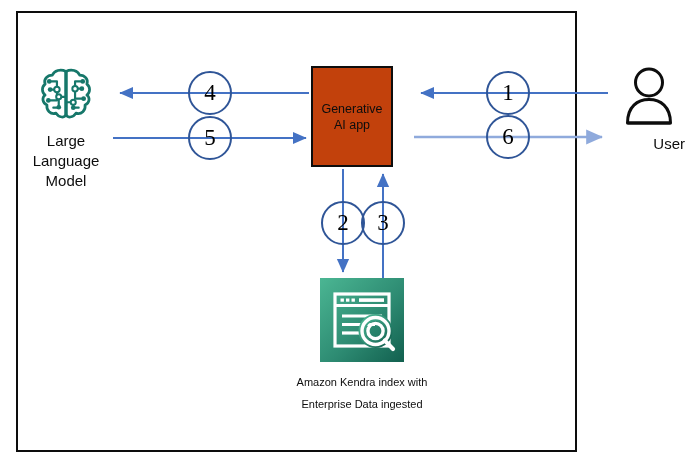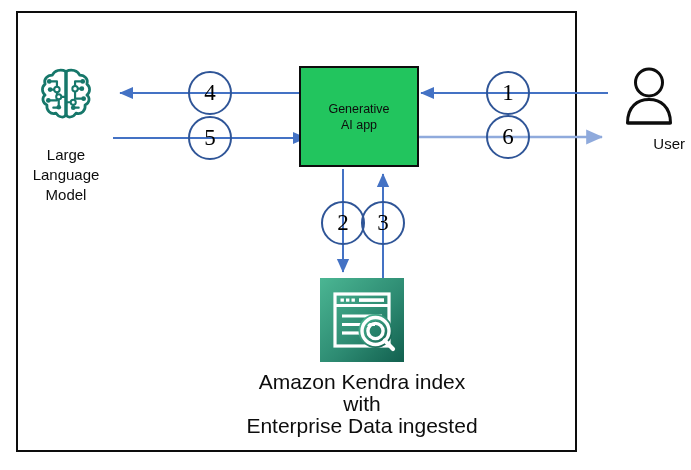--- a/index.html
+++ b/index.html
@@ -30,27 +30,27 @@
     width: 561px;
     height: 441px;
     border: 2px solid #0d0d0d;
     box-sizing: border-box;
     background: #ffffff;
   }
 
   
   .gen-box {
     position: absolute;
-    left: 299px;
+    left: 311px;
     top: 66px;
-    width: 120px;
+    width: 82px;
     height: 101px;
     border: 2px solid #0d0d0d;
     box-sizing: border-box;
-    background: #22c55e;
+    background: #c2410c;
     display: flex;
     align-items: center;
     justify-content: center;
     z-index: 6;
   }
   .gen-box-label {
     font-size: 12.5px;
     line-height: 16px;
     color: #0d0d0d;
     text-align: center;
@@ -99,21 +99,21 @@
     text-align: center;
     z-index: 5;
   }
   .llm-icon {
     width: 58px;
     height: 58px;
     margin: 0 auto;
     display: block;
   }
   .llm-label {
-    margin-top: 21px;
+    margin-top: 7px;
     font-size: 15px;
     line-height: 20px;
     color: #0d0d0d;
     white-space: pre-line;
   }
 
   
   .kendra-node {
     position: absolute;
     left: 243px;
@@ -123,21 +123,21 @@
     z-index: 5;
   }
   .kendra-icon {
     width: 84px;
     height: 84px;
     display: block;
     margin: 0 auto;
   }
   .kendra-label {
     margin-top: 9px;
-    font-size: 21px;
+    font-size: 11px;
     line-height: 22px;
     color: #0d0d0d;
     white-space: pre-line;
   }
 
   
   .user-node {
     position: absolute;
     left: 613px;
     top: 66px;

